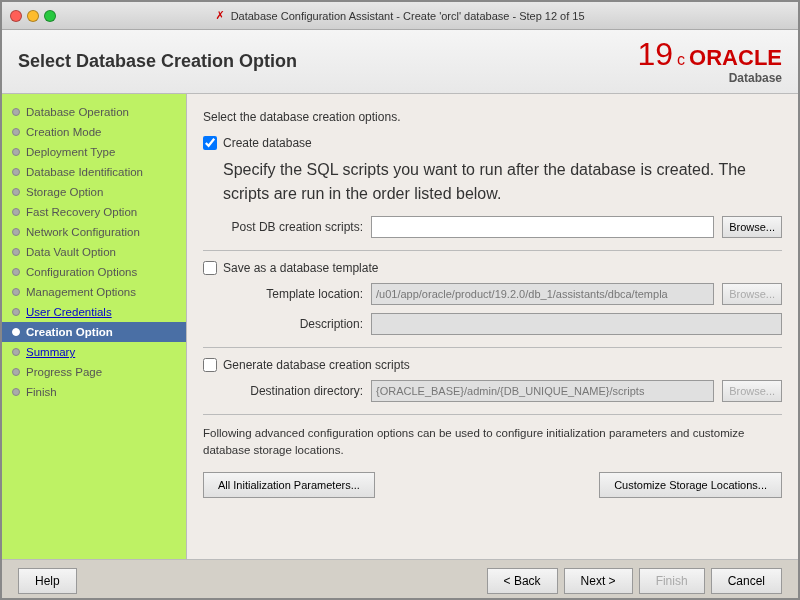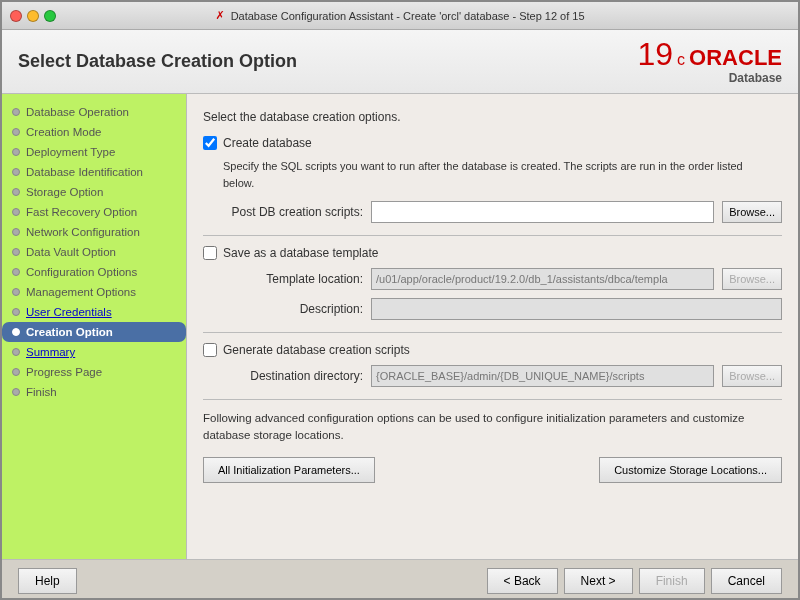--- a/index.html
+++ b/index.html
@@ -126,21 +126,20 @@
       cursor: default;
       font-size: 11.5px;
       position: relative;
       display: flex;
       align-items: center;
     }
     .sidebar-item.active {
       background: #4a6fa5;
       color: white;
       font-weight: bold;
-      border-radius: 7px;
     }
     .sidebar-item.clickable {
       color: #0000cc;
       text-decoration: underline;
       cursor: pointer;
     }
     .sidebar-item .step-dot {
       position: absolute;
       left: 10px;
       width: 8px;
@@ -181,21 +180,21 @@
     .checkbox-row input[type="checkbox"] {
       width: 14px;
       height: 14px;
     }
     .checkbox-label {
       font-size: 12px;
       color: #333;
     }
 
     .description-text {
-      font-size: 11px;
+      font-size: 16px;
       color: #333;
       margin: 4px 12px 10px 20px;
       line-height: 1.5;
       max-width: 550px;
     }
 
     .form-row {
       display: flex;
       align-items: center;
       margin-bottom: 8px;

